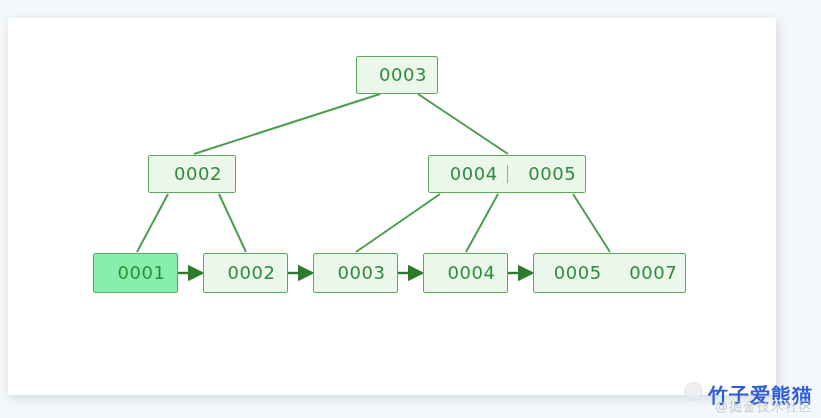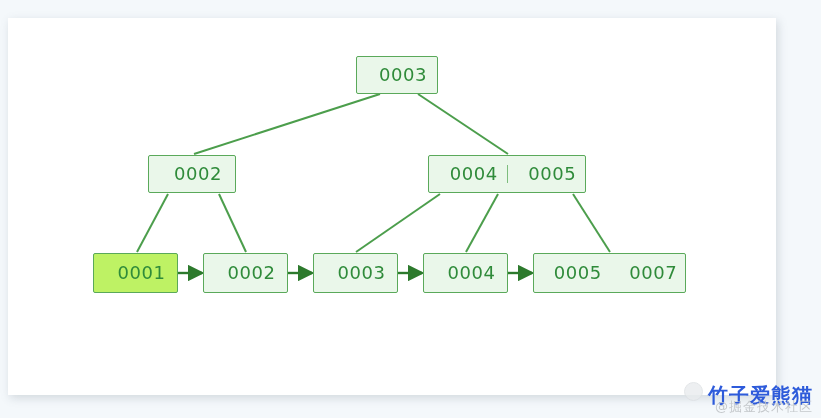--- a/index.html
+++ b/index.html
@@ -142,21 +142,21 @@
         <div class="node" style="left: 356px; top: 56px; width: 82px; height: 38px; background: rgb(234, 247, 234); border-color: rgb(90, 169, 90);">
           <span class="cell" style="color: rgb(47, 139, 58);">0003</span>
         </div>
         <div class="node" style="left: 148px; top: 155px; width: 88px; height: 38px; background: rgb(234, 247, 234); border-color: rgb(90, 169, 90);">
           <span class="cell" style="color: rgb(47, 139, 58);">0002</span>
         </div>
         <div class="node" style="left: 428px; top: 155px; width: 158px; height: 38px; background: rgb(234, 247, 234); border-color: rgb(90, 169, 90);">
           <span class="cell divided" style="color: rgb(47, 139, 58);">0004</span>
           <span class="cell" style="color: rgb(47, 139, 58);">0005</span>
         </div>
-        <div class="node" style="left: 93px; top: 253px; width: 85px; height: 40px; background: #bef264; border-color: rgb(90, 169, 90);">
+        <div class="node" style="left: 93px; top: 253px; width: 85px; height: 40px; background: #86efac; border-color: rgb(90, 169, 90);">
           <span class="cell" style="color: rgb(47, 139, 58);">0001</span>
         </div>
         <div class="node" style="left: 203px; top: 253px; width: 85px; height: 40px; background: rgb(234, 247, 234); border-color: rgb(90, 169, 90);">
           <span class="cell" style="color: rgb(47, 139, 58);">0002</span>
         </div>
         <div class="node" style="left: 313px; top: 253px; width: 85px; height: 40px; background: rgb(234, 247, 234); border-color: rgb(90, 169, 90);">
           <span class="cell" style="color: rgb(47, 139, 58);">0003</span>
         </div>
         <div class="node" style="left: 423px; top: 253px; width: 85px; height: 40px; background: rgb(234, 247, 234); border-color: rgb(90, 169, 90);">
           <span class="cell" style="color: rgb(47, 139, 58);">0004</span>

